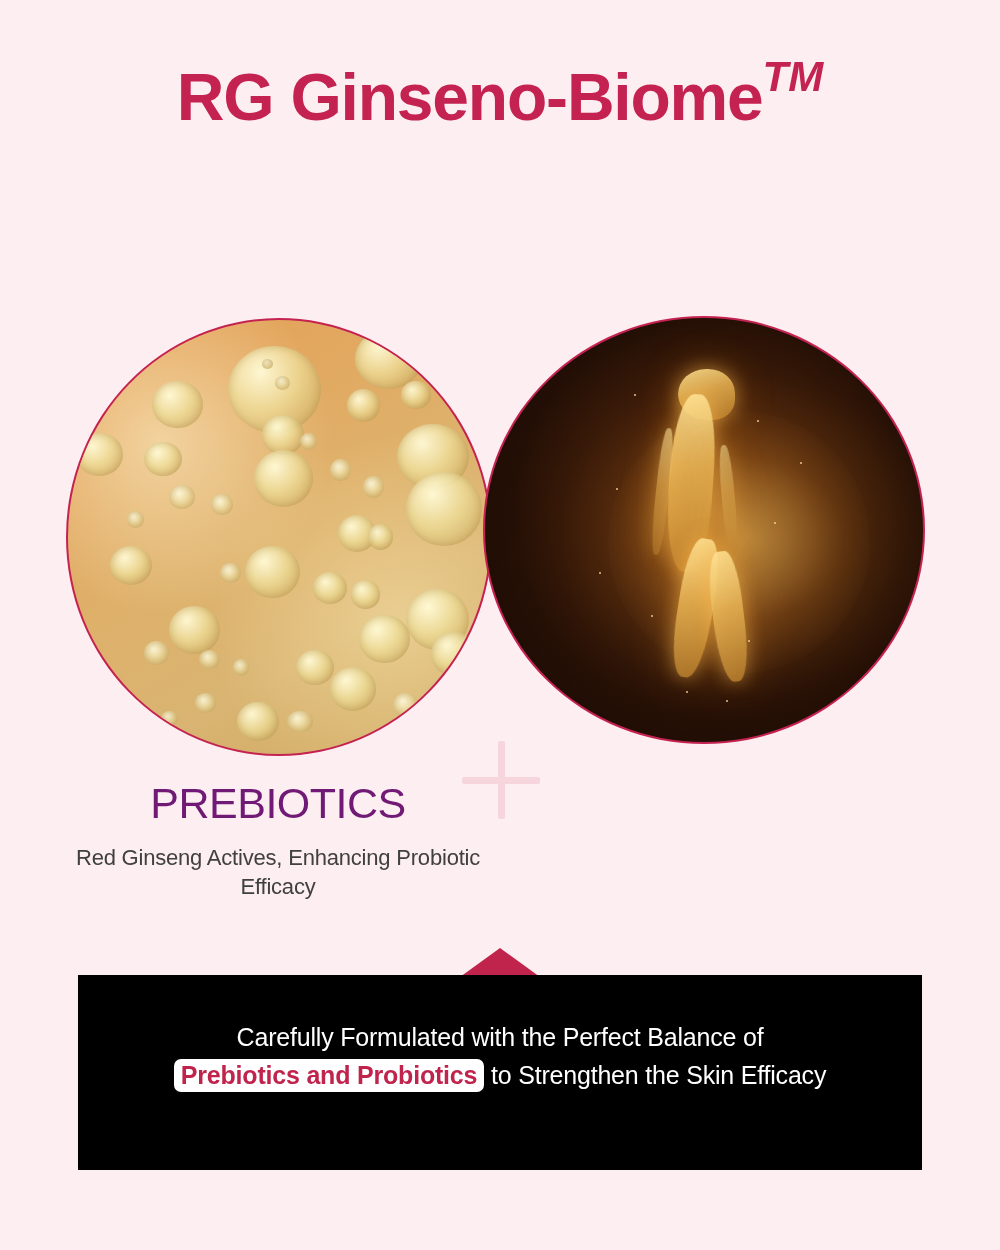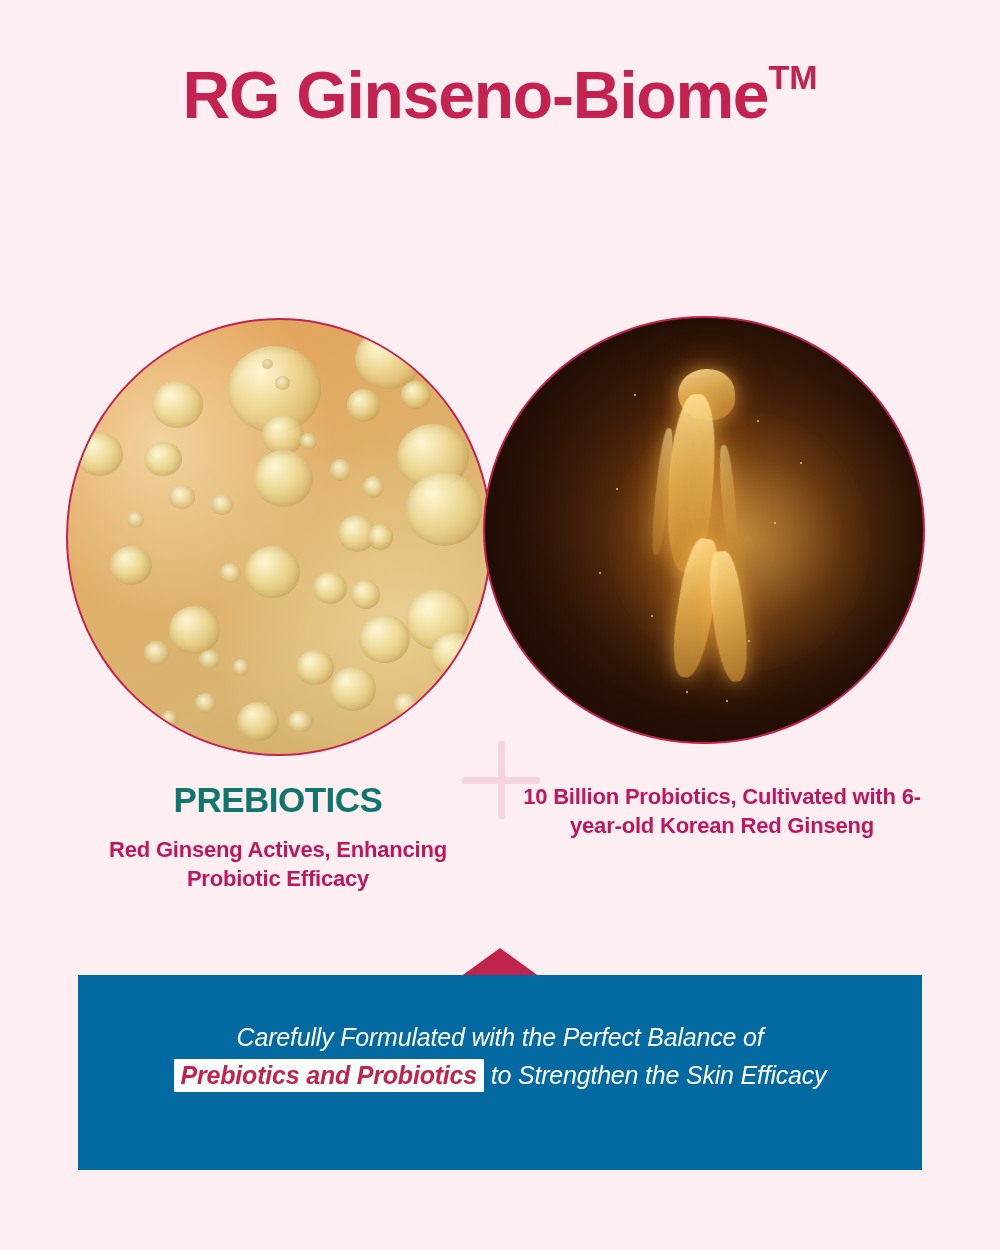--- a/index.html
+++ b/index.html
@@ -33,26 +33,27 @@
   .title {
     display: inline-block;
     font-size: 66px;
     font-weight: bold;
     color: #c42351;
     letter-spacing: -1.2px;
     line-height: 1;
     white-space: nowrap;
   }
   .title .tm {
-    font-size: 34px;
+    font-size: 42px;
     font-weight: bold;
     vertical-align: super;
     letter-spacing: 0px;
     position: relative;
     top: -6px;
+    font-style: italic;
   }
 
   
   .pill-wrap {
     position: absolute;
     left: 0;
     top: 198px;
     width: 1000px;
     text-align: center;
   }
@@ -168,45 +169,43 @@
   .col {
     position: absolute;
     top: 782px;
     width: 420px;
     text-align: center;
   }
   .col-left { left: 68px; }
   .col-right { left: 512px; }
 
   .col-title {
-    font-size: 35px;
-    font-weight: bold;
-    color: #0f766e;
+    font-size: 43px;
+    font-weight: normal;
+    color: #701a75;
     letter-spacing: -0.5px;
     line-height: 1;
     margin: 0 0 18px 0;
   }
   .col-desc {
     font-size: 22px;
-    color: #be185d;
+    color: #404040;
     line-height: 1.33;
     margin: 0;
     letter-spacing: -0.2px;
-    font-weight: bold;
   }
 
   
   .banner {
     position: absolute;
     left: 78px;
     top: 975px;
     width: 844px;
     height: 195px;
-    background: #0369a1;
-    font-style: italic;
+    background: #000000;
   }
   .banner-notch {
     position: absolute;
     left: 460px;
     top: 948px;
     width: 0;
     height: 0;
     border-left: 40px solid transparent;
     border-right: 40px solid transparent;
     border-bottom: 29px solid #c0234c;
@@ -222,21 +221,21 @@
     line-height: 1.52;
     letter-spacing: -0.2px;
     padding: 0 20px;
     box-sizing: border-box;
   }
   .hl {
     background: #ffffff;
     color: #c0234c;
     font-weight: bold;
     padding: 2px 7px 3px 7px;
-    border-radius: 1px;
+    border-radius: 7px;
     box-decoration-break: clone;
     -webkit-box-decoration-break: clone;
   }
 </style>
 </head>
 <body>
 
 <div class="page">
 
   <div class="title-wrap">
@@ -315,21 +314,20 @@
     <div class="bar-h"></div>
     <div class="bar-v"></div>
   </div>
 
   <div class="col col-left">
     <div class="col-title">PREBIOTICS</div>
     <div class="col-desc">Red Ginseng Actives, Enhancing Probiotic Efficacy</div>
   </div>
 
   <div class="col col-right">
-    <div class="col-desc">10 Billion Probiotics, Cultivated with 6-year-old Korean Red Ginseng</div>
   </div>
 
   <div class="banner-notch"></div>
   <div class="banner">
     <div class="banner-text">
       <span>Carefully Formulated with the Perfect Balance of</span><br>
       <span class="hl">Prebiotics and Probiotics</span><span> to Strengthen the Skin Efficacy</span><br>
     </div>
   </div>
 

